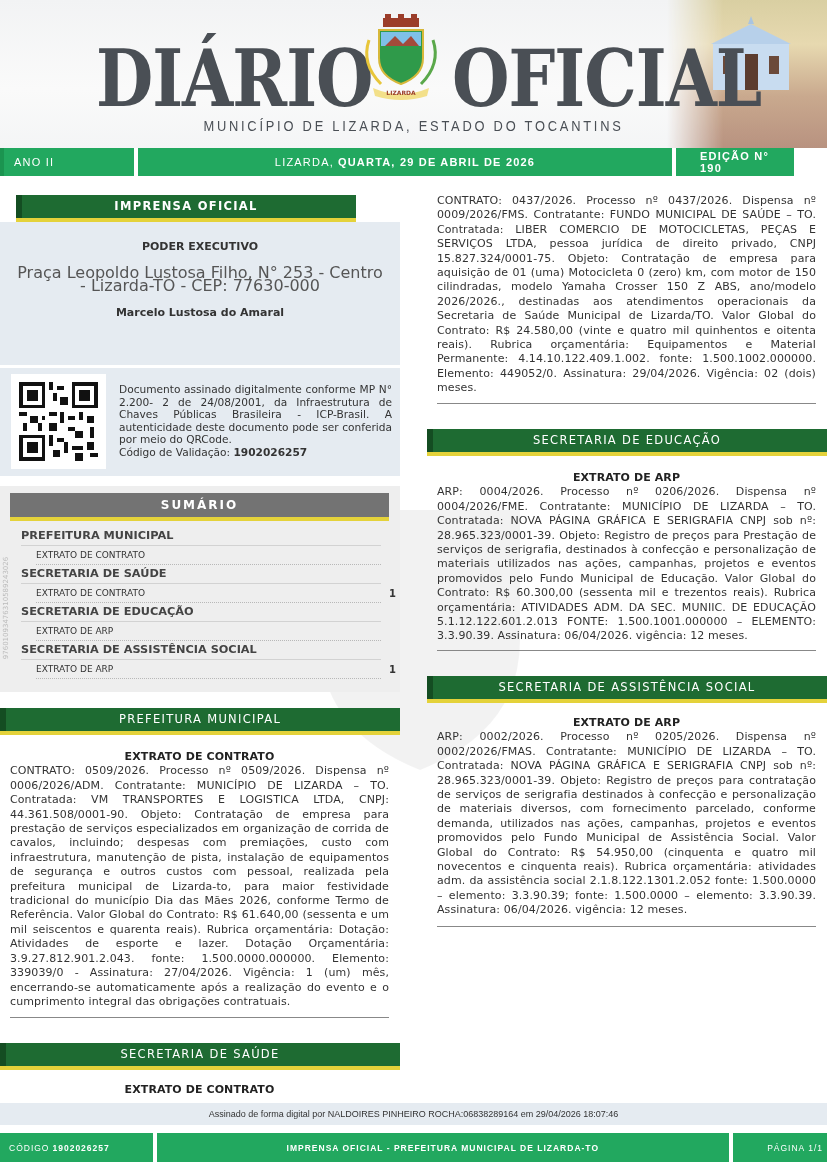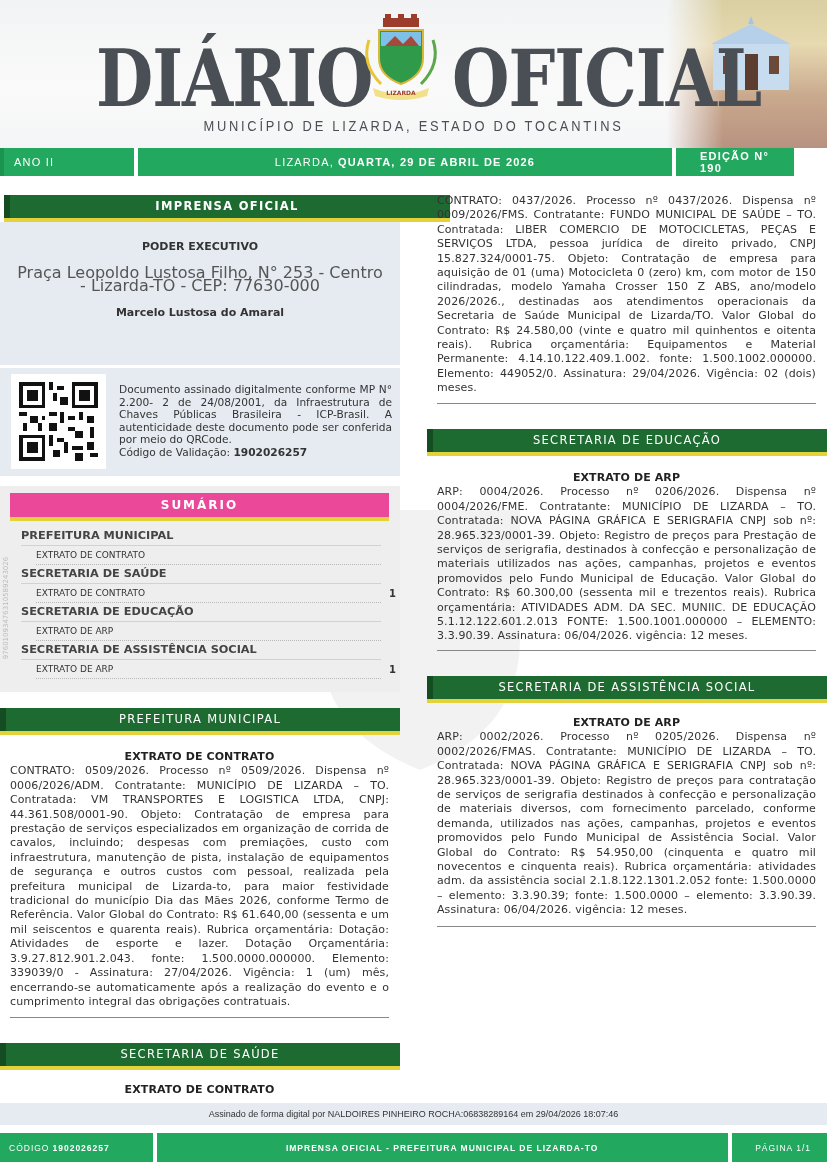--- a/index.html
+++ b/index.html
@@ -43,21 +43,21 @@
   .imprensa-box .l2 { margin-top: 14px; font-weight: bold; font-size: 11px; color: #333; }
   .imprensa-box .l3 { margin-top: 13px; font-size: 16px; color: #555; line-height: 13px; padding: 0 14px; }
   .imprensa-box .l4 { margin-top: 14px; font-weight: bold; font-size: 11px; color: #333; }
 
   .qr-box { position: absolute; left: 0; top: 368px; width: 400px; height: 108px; background: #e5ebf1; }
   .qr-img { position: absolute; left: 11px; top: 6px; width: 95px; height: 95px; background: #fff; padding: 8px; }
   .qr-text { position: absolute; left: 119px; top: 15px; width: 273px; font-size: 10.6px; line-height: 12.5px; color: #333; text-align: justify; }
   .qr-text b { font-weight: bold; }
 
   .sumario-box { position: absolute; left: 0; top: 486px; width: 400px; height: 206px; background: #eeeeee; }
-  .sum-head { position: absolute; left: 10px; top: 7px; width: 379px; height: 28px; background: #ec4899; border-bottom: 4px solid #e4d23a;
+  .sum-head { position: absolute; left: 10px; top: 7px; width: 379px; height: 28px; background: #737373; border-bottom: 4px solid #e4d23a;
     color: #fff; font-weight: bold; text-align: center; font-size: 12px; letter-spacing: 2px; line-height: 24px; }
   .sum-list { position: absolute; left: 21px; top: 41px; width: 360px; }
   .sum-group { font-weight: bold; font-size: 11.3px; color: #444; height: 19px; line-height: 18px; border-bottom: 1px solid #d2d2d2; }
   .sum-item { position: relative; margin-left: 15px; font-size: 9px; color: #333; height: 19px; line-height: 19px; border-bottom: 1px dotted #b8b8b8; }
   .sum-item .pg { position: absolute; right: -15px; top: 0; font-weight: bold; font-size: 10px; }
   .vert-code { position: absolute; left: 1px; top: 548px; width: 10px; height: 120px; }
   .vert-code span { position: absolute; left: 50%; top: 50%; transform: translate(-50%,-50%) rotate(-90deg); font-size: 7px; color: #bcbcbc; white-space: nowrap; }
 
   
   .article { position: absolute; font-size: 11px; line-height: 14.4px; color: #333; text-align: justify; letter-spacing: 0.1px; }
@@ -67,21 +67,21 @@
   .watermark { position: absolute; left: 250px; top: 470px; width: 340px; height: 320px; opacity: 0.07; }
 
   
   .sigbar { position: absolute; left: 0; top: 1103px; width: 827px; height: 22px; background: #e5ebf1; text-align: center;
     font-family: "Liberation Sans", sans-serif; font-size: 9px; line-height: 22px; color: #333; }
   .footbar { position: absolute; left: 0; top: 1133px; width: 827px; height: 29px; display: flex; }
   .footbar > div { background: #22a85f; color: #fff; font-family: "Liberation Sans", sans-serif; font-size: 8.5px; letter-spacing: 1px; height: 29px; display: flex; align-items: center; }
   .fb-code { width: 170px; padding-left: 9px; }
   .fb-code b { margin-left: 3px; font-weight: bold; }
   .fb-mid { width: 640px; margin-left: 4px; justify-content: center; font-weight: bold; }
-  .fb-page { width: 105px; margin-left: 4px; justify-content: flex-end; padding-right: 16px; }
+  .fb-page { width: 105px; margin-left: 4px; justify-content: flex-end; padding-right: 4px; }
 </style>
 </head>
 <body>
 
 <div class="masthead">
   <div class="photo"></div>
   <svg class="church" viewBox="0 0 100 80">
     <polygon points="50,2 53,10 47,10" fill="#a9c4e0"></polygon>
     <polygon points="10,30 50,10 90,30" fill="#b7d0ea"></polygon>
     <rect x="12" y="30" width="76" height="46" fill="#c8dcf0"></rect>
@@ -113,21 +113,21 @@
     <span>LIZARDA,</span>
     <b>QUARTA, 29 DE ABRIL DE 2026</b>
   </div>
   <div class="ib-ed">EDIÇÃO N° 190</div>
 </div>
 
 <svg class="watermark" viewBox="0 0 340 320">
   <path d="M70,40 L270,40 L270,170 Q270,260 170,300 Q70,260 70,170 Z" fill="#555"></path>
 </svg>
 
-<div class="sec-head bold" style="left:4px; top:195px; width:446px;">IMPRENSA OFICIAL</div>
+<div class="sec-head bold" style="left:16px; top:195px; width:340px;">IMPRENSA OFICIAL</div>
 <div class="imprensa-box">
   <div class="l1">PODER EXECUTIVO</div>
   <div class="l3">Praça Leopoldo Lustosa Filho, N° 253 - Centro - Lizarda-TO - CEP: 77630-000</div>
   <div class="l4">Marcelo Lustosa do Amaral</div>
 </div>
 
 <div class="qr-box">
   <div class="qr-img">
     <svg viewBox="0 0 21 21" width="79" height="79" shape-rendering="crispEdges">
       <g fill="#111">

